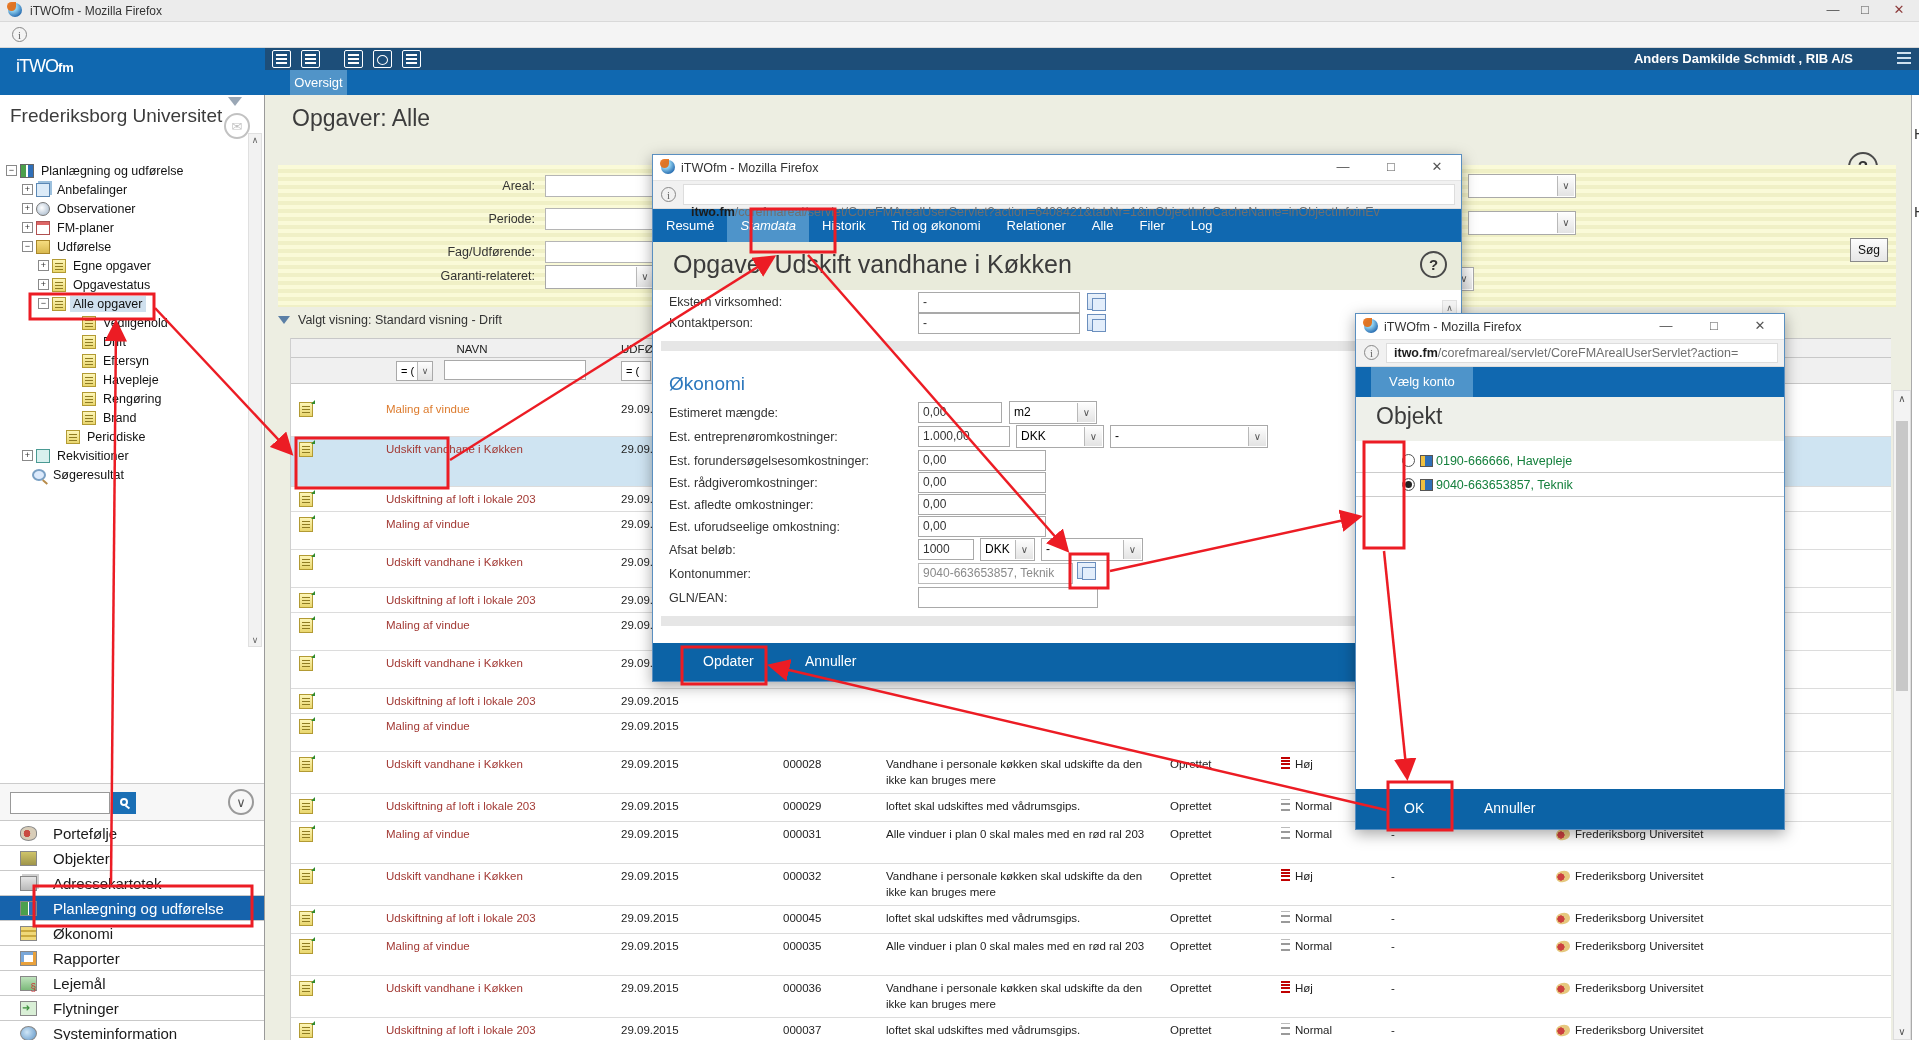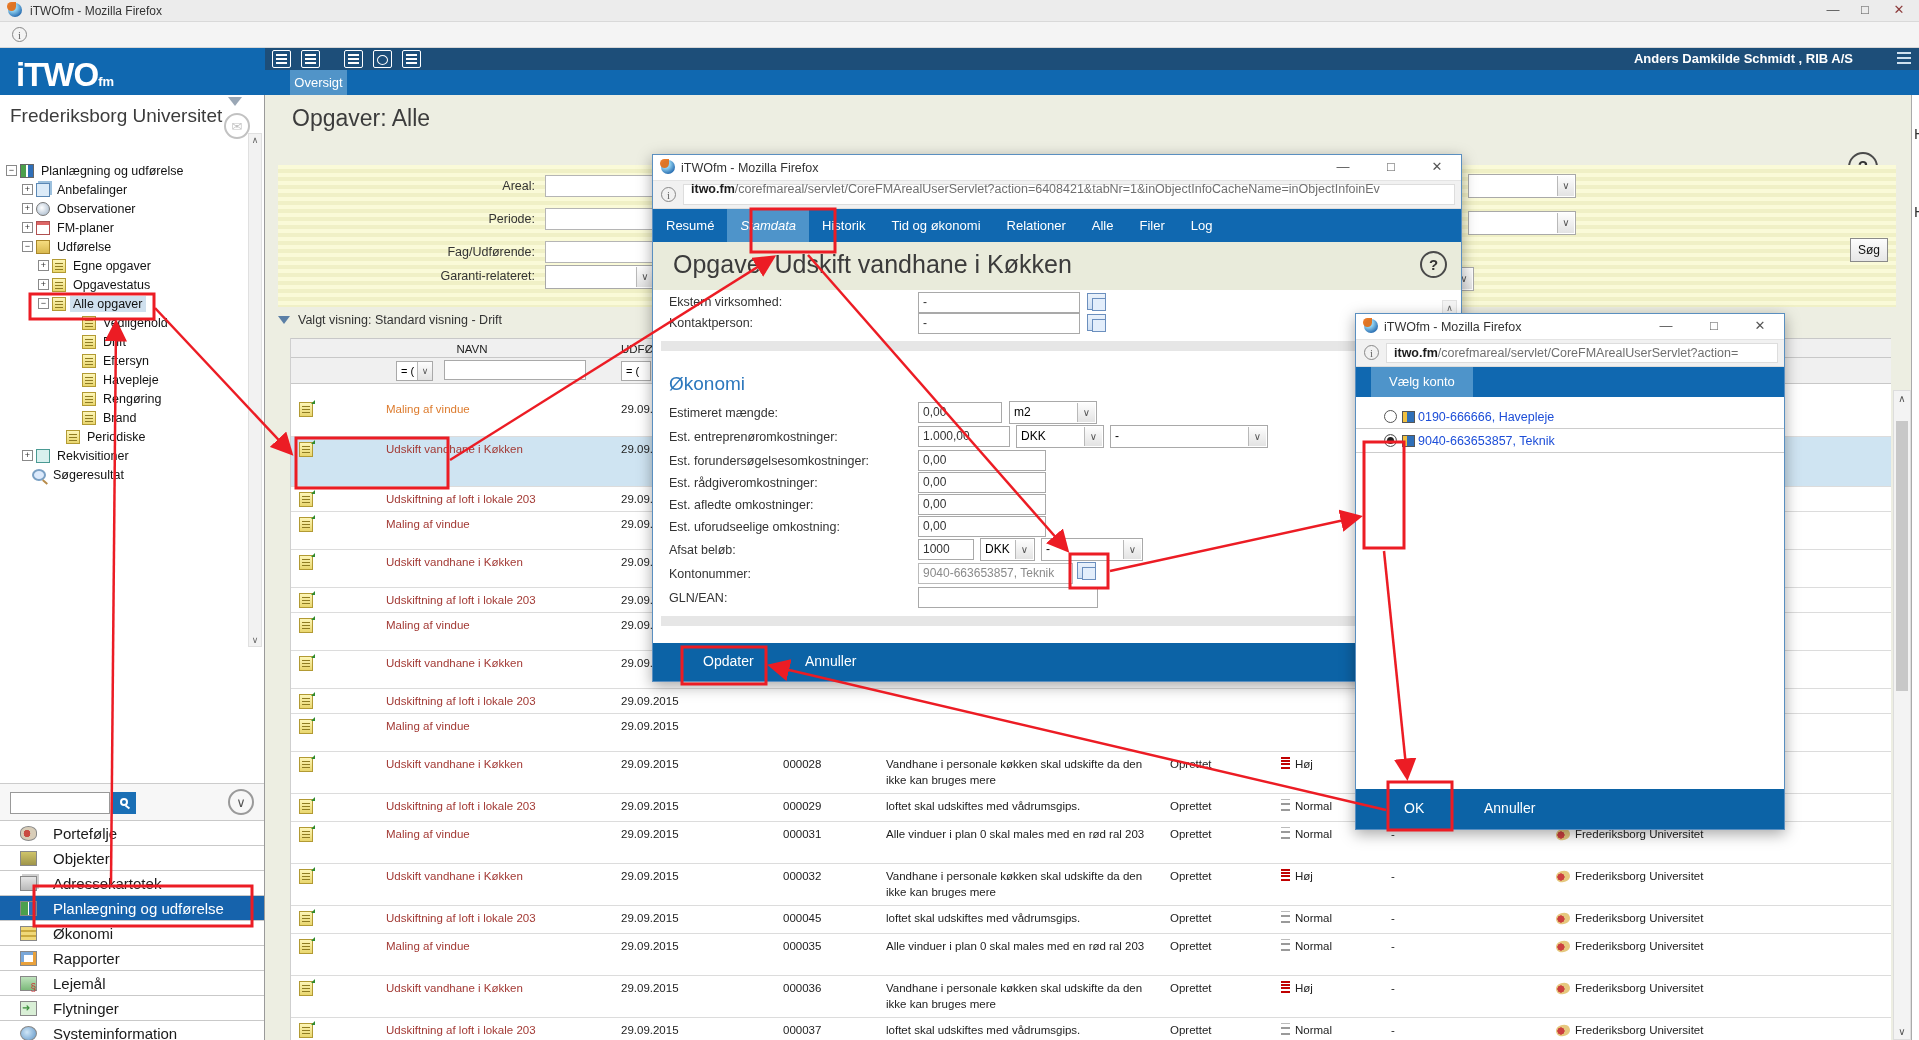--- a/index.html
+++ b/index.html
@@ -14,21 +14,21 @@
   .wctl { position:absolute; top:2px; font-size:13px; color:#555; width:28px; text-align:center; cursor:default; }
   .urlbar { left:0; top:22px; width:1919px; height:26px; background:#f4f4f4; border-bottom:1px solid #d7d7d7; }
   .info-ic { position:absolute; width:15px; height:15px; border:1px solid #888; border-radius:50%; color:#666; font-size:11px; text-align:center; line-height:14px; font-family:"Liberation Serif",serif; }
   .urltext { position:absolute; font-size:12.5px; color:#6f6f6f; white-space:nowrap; overflow:hidden; }
   .urltext b { color:#1c1c1c; font-weight:bold; }
 
   
   .hdr-navy { left:265px; top:48px; width:1654px; height:22px; background:#1d4e79; }
   .hdr-blue { left:265px; top:70px; width:1654px; height:25px; background:#1068b0; }
   .logo { left:0; top:48px; width:265px; height:47px; background:#1068b0; color:#fff; padding:8px 0 0 16px; }
-  .logo .big { font-size:33px; font-weight:bold; letter-spacing:-1px; }
+  .logo .big { font-size:18px; font-weight:normal; letter-spacing:-1px; }
   .logo .small { font-size:13px; font-weight:bold; }
   .toolbar { left:272px; top:50px; height:20px; display:flex; gap:10px; }
   .tbi { width:19px; height:18px; border:1.5px solid #fff; background:transparent; position:relative; border-radius:2px; }
   .tbi::after { content:""; position:absolute; left:3px; top:3px; right:3px; height:2px; background:#fff; box-shadow:0 4px 0 #fff, 0 8px 0 #fff; }
   .tbi.round::after { border-radius:50%; height:8px; box-shadow:none; top:4px; background:transparent; border:1.5px solid #fff; }
   .username { position:absolute; top:51px; right:66px; color:#fff; font-size:13px; font-weight:bold; }
   .burger { position:absolute; top:52px; right:8px; width:14px; height:12px; background:repeating-linear-gradient(180deg,#cfe0ee 0 2px, transparent 2px 5px); }
   .ovs-tab { position:absolute; left:290px; top:70px; width:57px; height:25px; background:#5194c8; color:#fff; font-size:13px; text-align:center; line-height:25px; }
 
   
@@ -142,21 +142,21 @@
   .fld { position:absolute; height:21px; border:1px solid #a9a9a9; background:#fff; font-size:12px; color:#333; padding:2px 4px; }
   .fld.gray { color:#8a8a8a; border-color:#bbb; }
   .sel { position:absolute; height:23px; border:1px solid #a9a9a9; background:#fff; font-size:12px; padding:3px 4px; }
   .sel .chev { position:absolute; right:1px; top:1px; bottom:1px; width:18px; background:linear-gradient(#fdfdfd,#e3e3e3); border-left:1px solid #b9b9b9; color:#555; font-size:10px; text-align:center; line-height:19px; }
   .lookup-icon { position:absolute; width:19px; height:17px; border:1px solid #6b8fbe; background:linear-gradient(#eaf2fb,#cfe0f4); }
   .lookup-icon::after { content:""; position:absolute; left:4px; top:4px; width:12px; height:11px; border:1px solid #6b8fbe; background:#e3eefb; }
   .divider { position:absolute; left:8px; right:8px; height:10px; background:#e6e6e6; }
   .eco-h { position:absolute; font-size:19px; color:#2d78bd; }
   .dscroll { position:absolute; right:4px; width:15px; background:#f4f4f4; border:1px solid #e2e2e2; font-size:9px; color:#666; text-align:center; }
 
-  .opt { height:24px; border-bottom:1px solid #ccc; display:flex; align-items:center; font-size:12.5px; color:#1d4ed8; padding-left:28px; }
+  .opt { height:24px; border-bottom:1px solid #ccc; display:flex; align-items:center; font-size:12.5px; color:#15803d; padding-left:46px; }
   .radio { width:13px; height:13px; border:1px solid #555; border-radius:50%; background:#fff; margin-right:5px; flex:0 0 13px; }
   .radio.on { box-shadow:inset 0 0 0 2px #fff, inset 0 0 0 7px #222; }
   .acct-icon { width:13px; height:12px; background:linear-gradient(90deg,#f0c040 0 4px, #2f6fb8 4px); border:1px solid #555; margin-right:3px; flex:0 0 13px; }
 
   
   #ann { position:absolute; left:0; top:0; width:1919px; height:1040px; z-index:50; pointer-events:none; }
 </style>
 </head>
 <body>
 
@@ -644,21 +644,21 @@
   <div class="dlg-title">
     <span class="fx-icon abs" style="left:8px;top:5px"></span>
     <span class="ttl">iTWOfm - Mozilla Firefox</span>
     <span class="wctl" style="right:104px;top:4px">—</span>
     <span class="wctl" style="right:56px;top:4px">□</span>
     <span class="wctl" style="right:10px;top:4px">✕</span>
   </div>
   <div class="dlg-url">
     <span class="info-ic" style="left:8px;top:6px">i</span>
     <span class="box"></span>
-    <span class="urltext" style="left:38px;top:1px;width:760px"><b>itwo.fm</b><span>/corefmareal/servlet/CoreFMArealUserServlet?action=6408421&amp;tabNr=1&amp;inObjectInfoCacheName=inObjectInfoinEv</span></span>
+    <span class="urltext" style="left:38px;top:24px;width:760px"><b>itwo.fm</b><span>/corefmareal/servlet/CoreFMArealUserServlet?action=6408421&amp;tabNr=1&amp;inObjectInfoCacheName=inObjectInfoinEv</span></span>
   </div>
   <div class="dlg-tabs">
 
       <div class="dtab">Resumé</div>
 
       <div class="dtab active">Stamdata</div>
 
       <div class="dtab">Historik</div>
 
       <div class="dtab">Tid og økonomi</div>
@@ -734,20 +734,23 @@
     <span class="wctl" style="right:56px;top:4px">□</span>
     <span class="wctl" style="right:10px;top:4px">✕</span>
   </div>
   <div class="dlg-url" style="height:27px">
     <span class="info-ic" style="left:8px;top:5px">i</span>
     <span class="box"></span>
     <span class="urltext" style="left:38px;top:6px;width:380px"><b>itwo.fm</b><span>/corefmareal/servlet/CoreFMArealUserServlet?action=</span></span>
   </div>
   <div class="dlg-tabs" style="height:30px">
     <div class="dtab active" style="line-height:30px;font-style:normal;padding:0 18px;margin-left:15px">Vælg konto</div>
+  </div>
+  <div class="dlg-head" style="height:44px;background:#eef0ea">
+    <span class="h" style="top:6px;font-size:23px">Objekt</span>
   </div>
   <div style="margin-top:8px">
 
       <div class="opt">
         <span class="radio"></span>
         <span class="acct-icon"></span>
         <span>0190-666666, Havepleje</span>
       </div>
 
 

